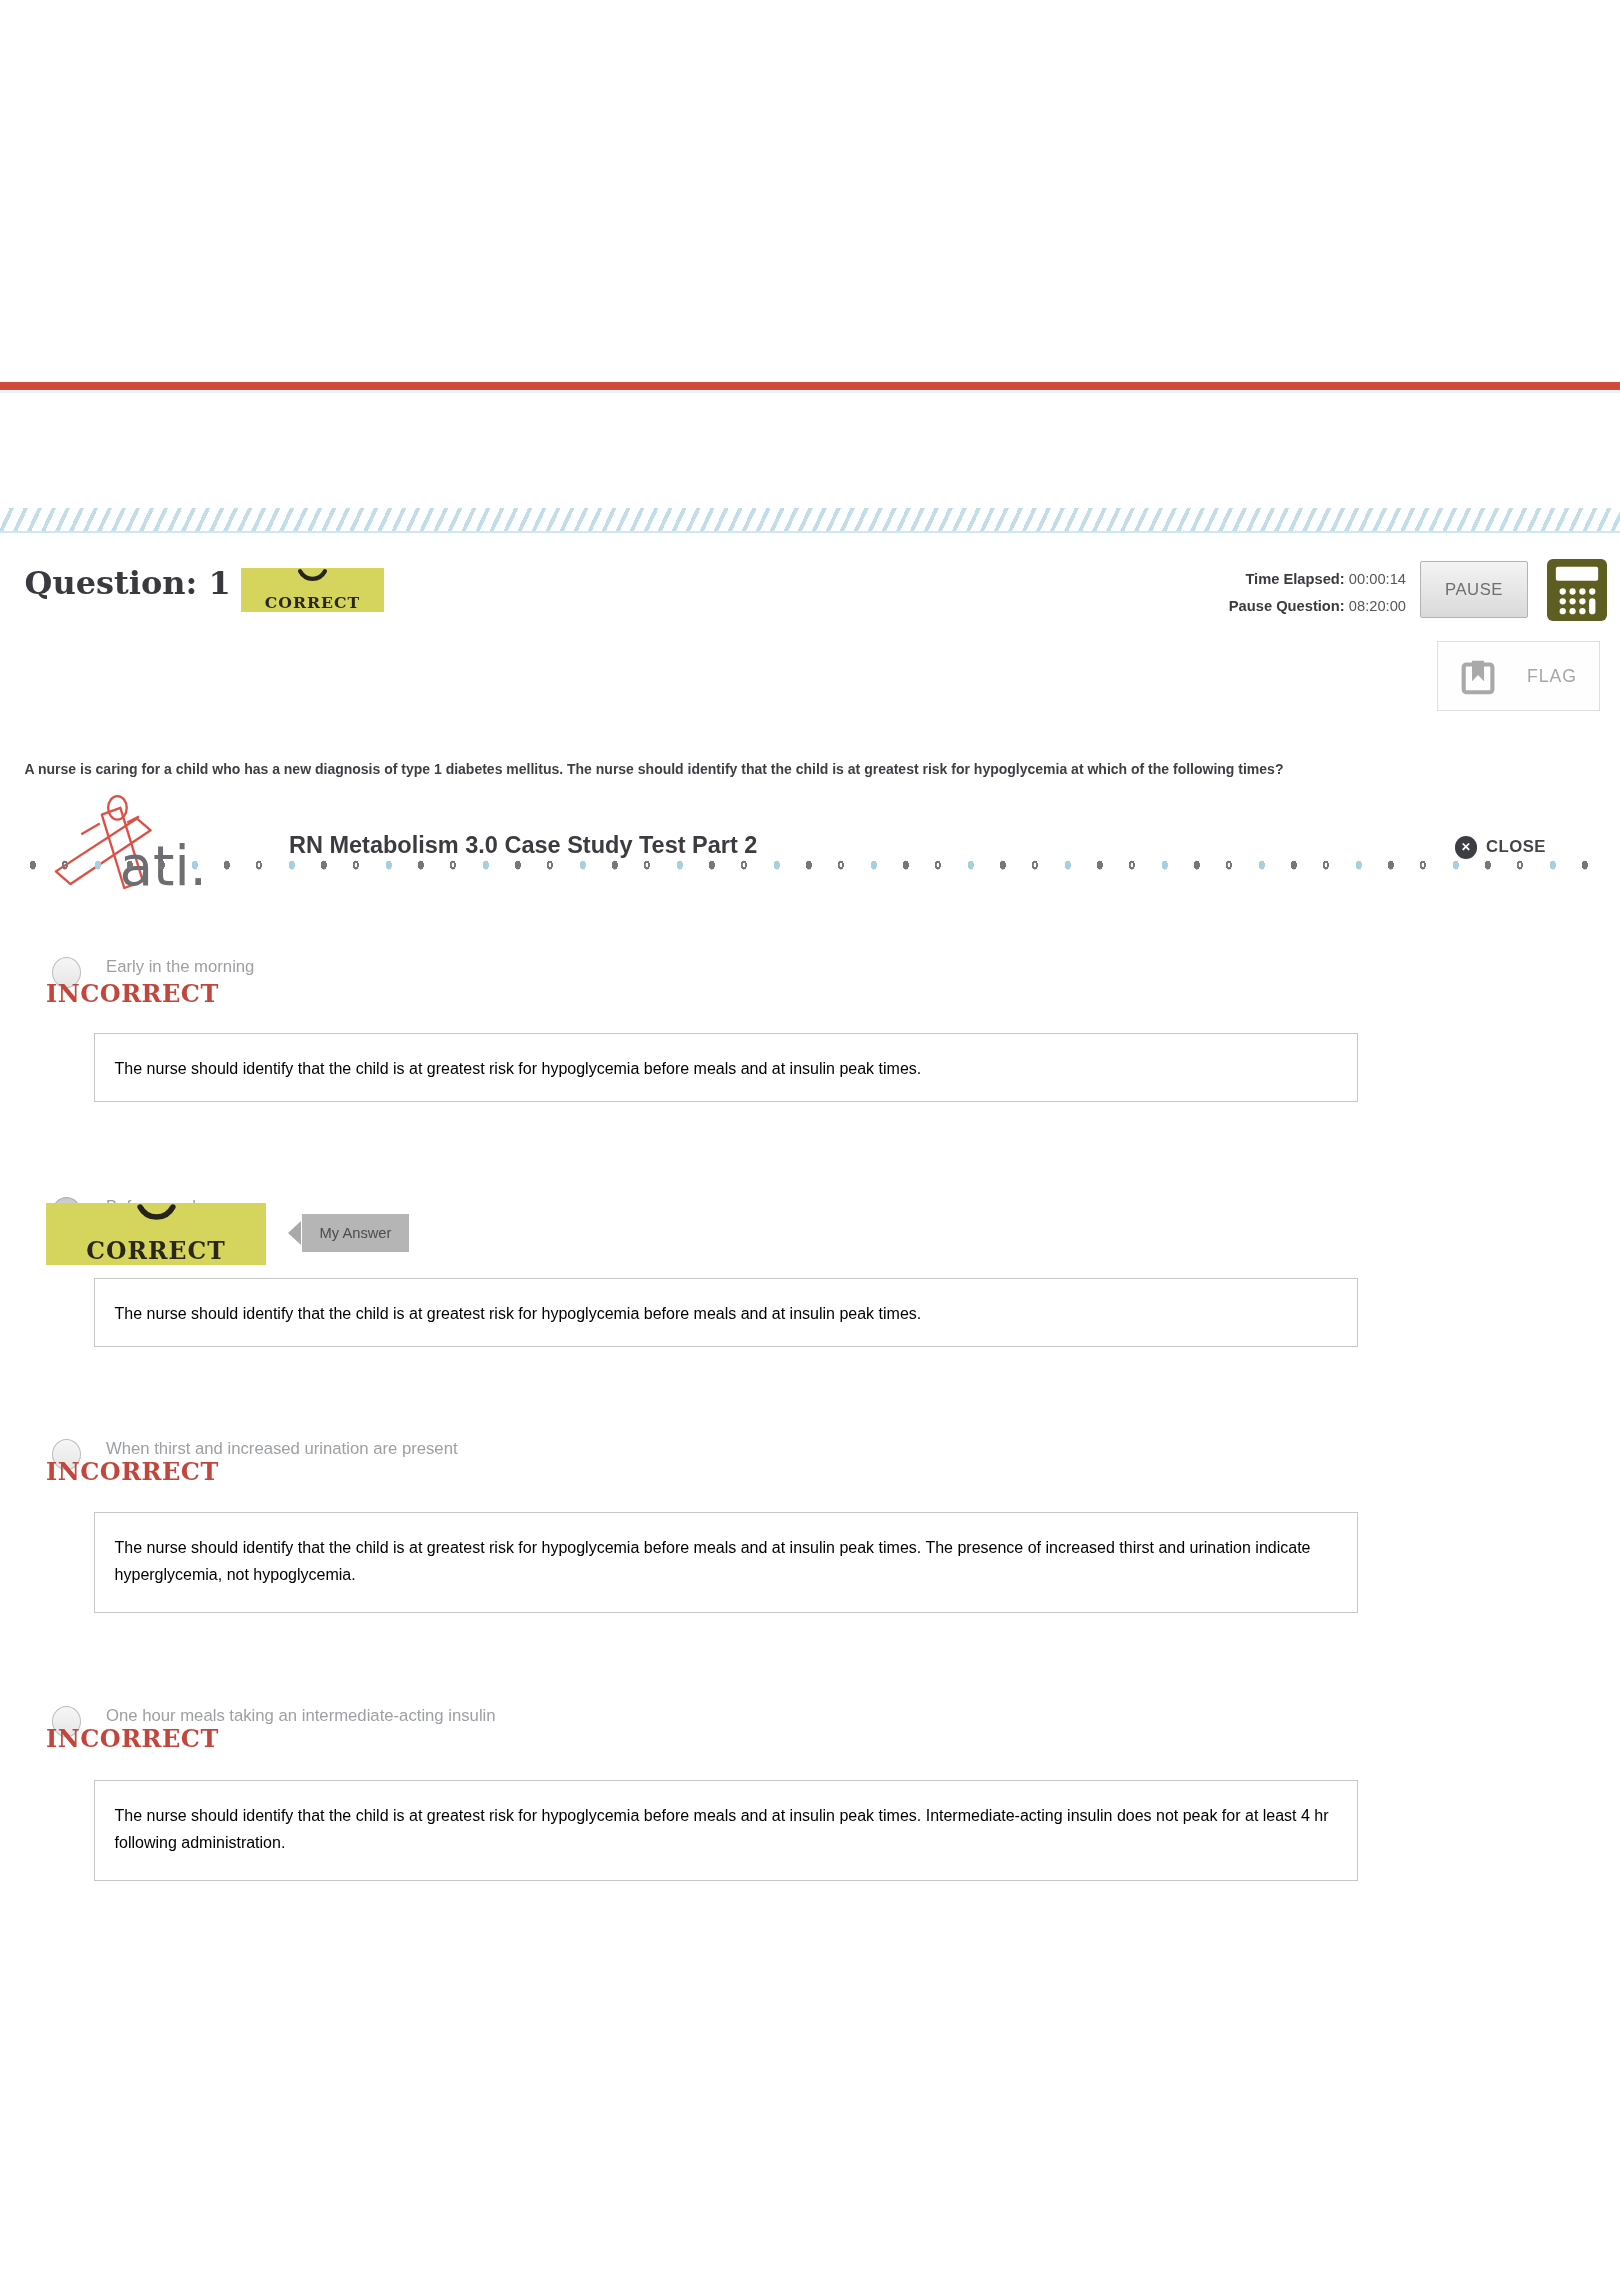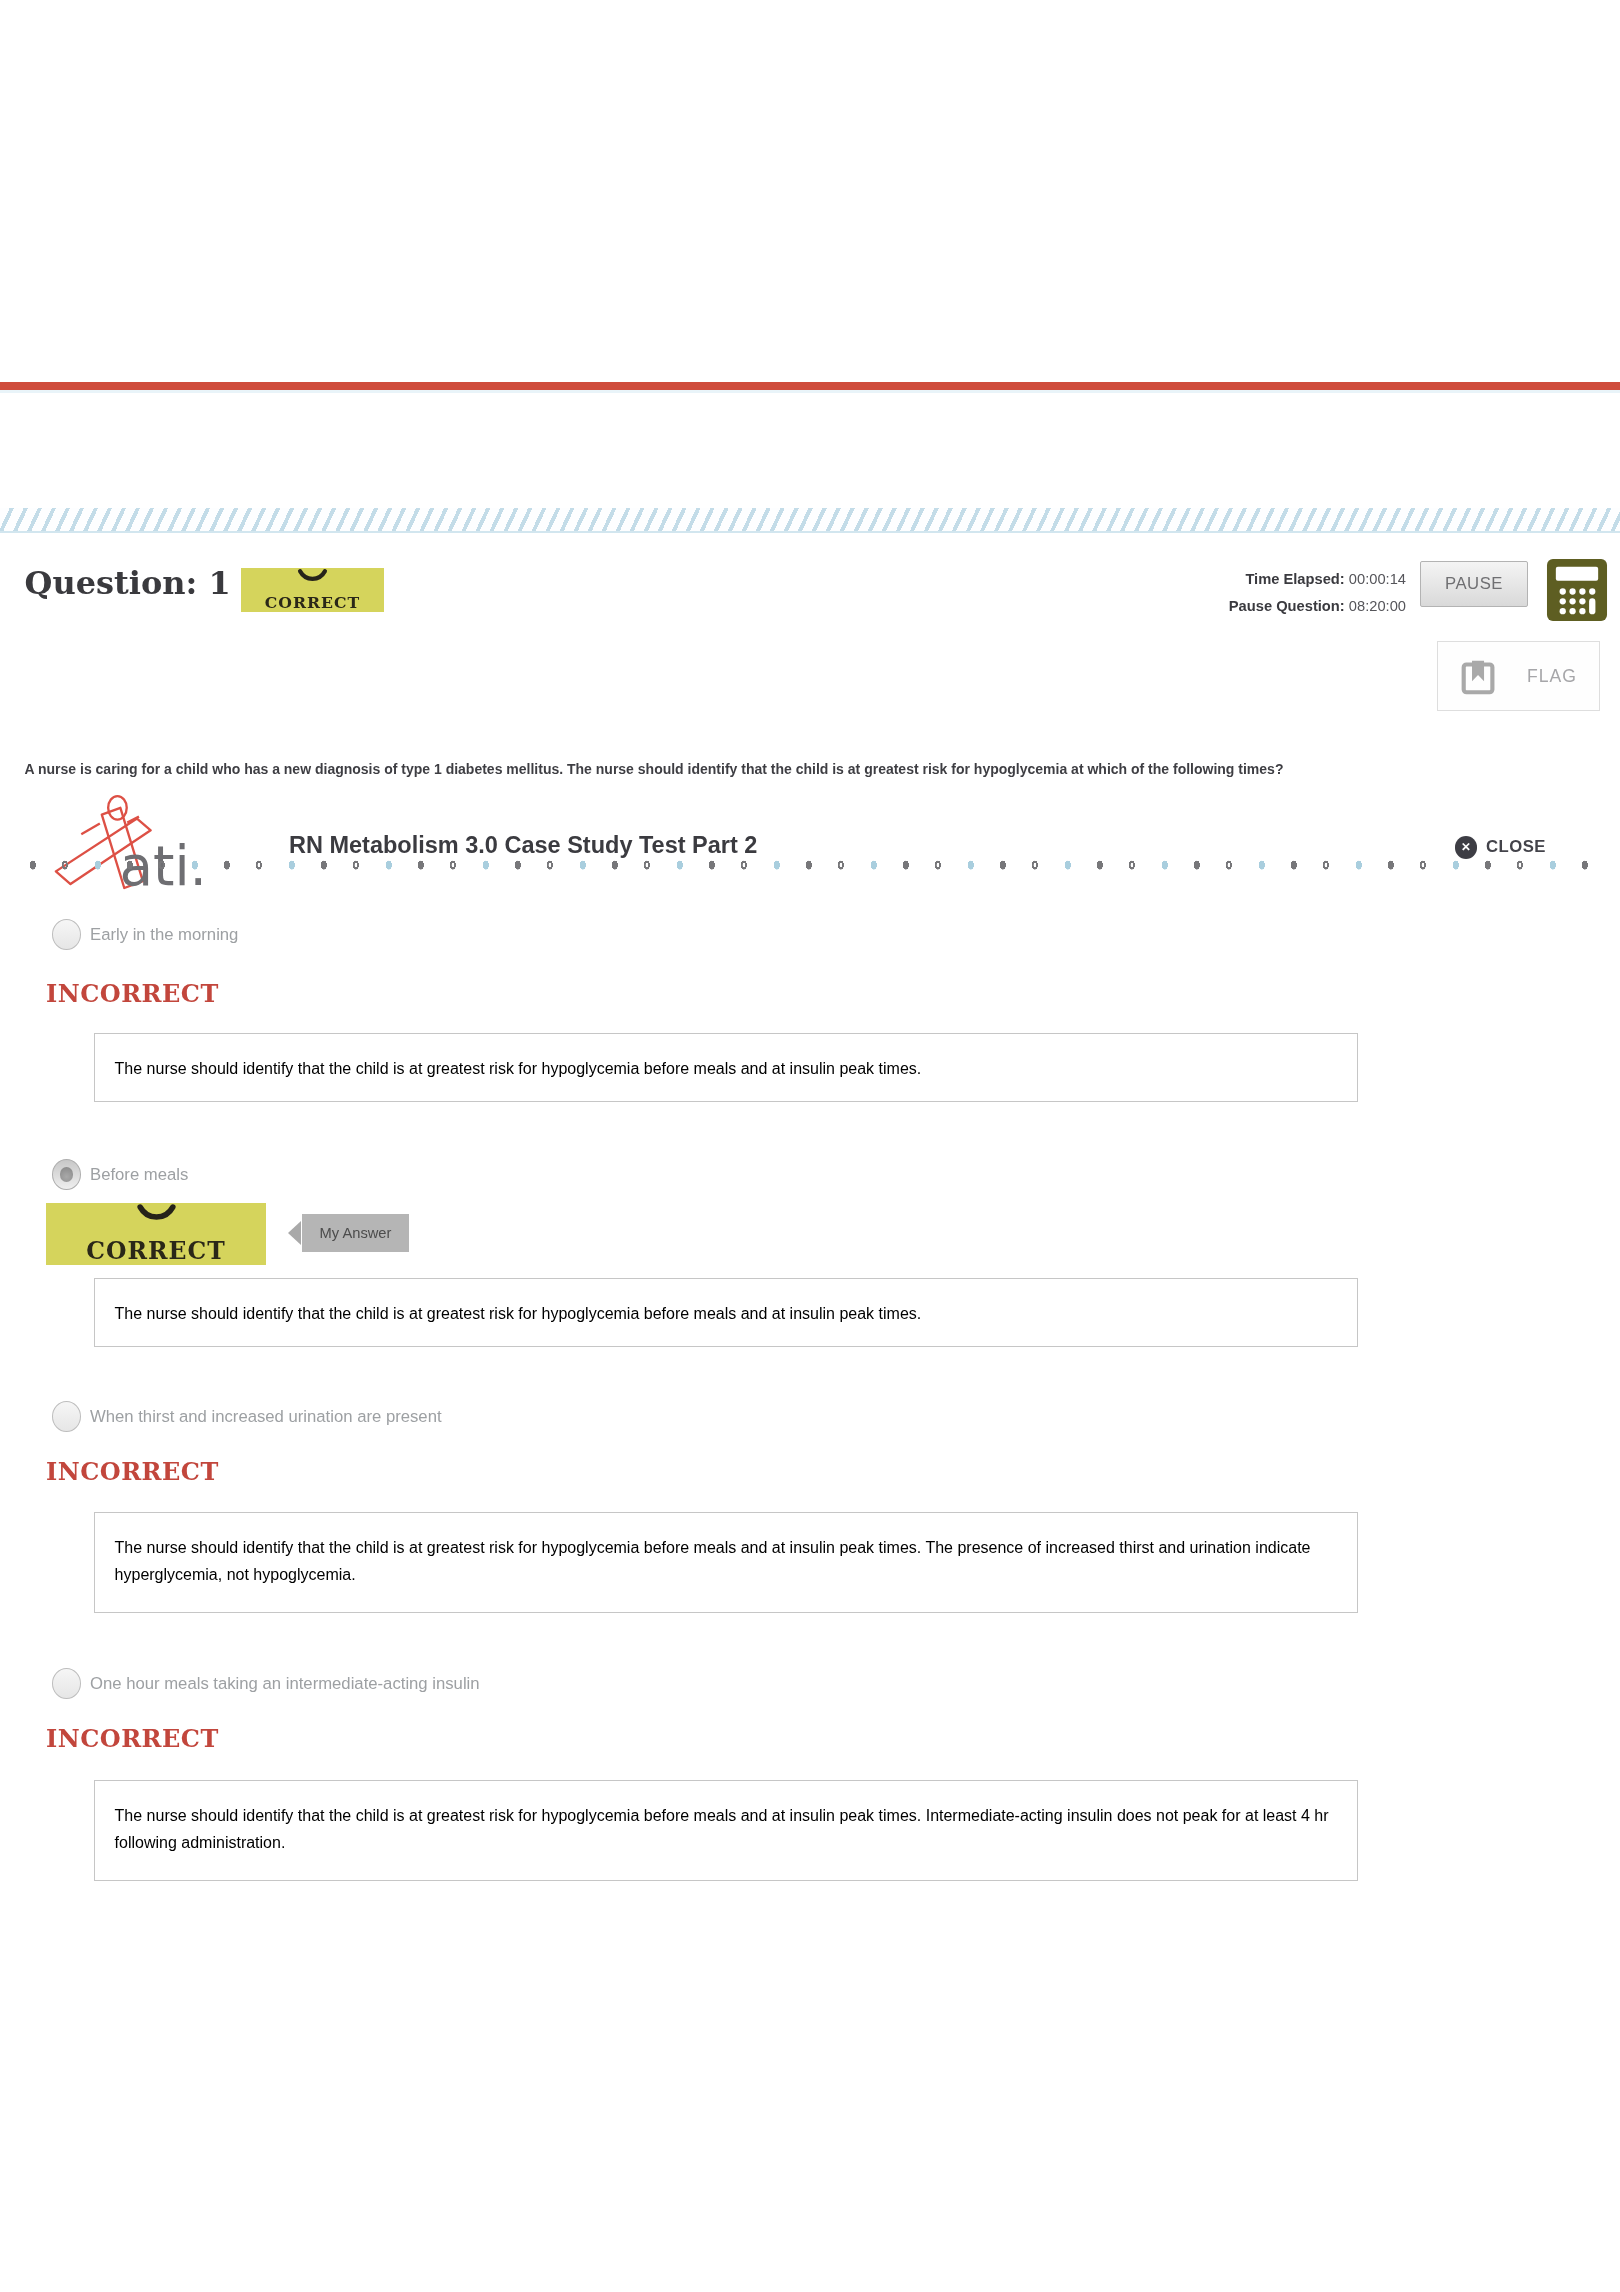--- a/index.html
+++ b/index.html
@@ -25,21 +25,21 @@
 
   
   .question-label { position:absolute; left:24.5px; top:564px; font-family:"DejaVu Serif", serif;
       font-size:32px; font-weight:700; color:#3a3a3e; }
   .badge { background:#d5d45c; display:flex; align-items:center; justify-content:center;flex-direction:column; }
   .badge-small { position:absolute; left:241px; top:568px; width:143px; height:44px; gap:10.8px; }
   .badge-text-sm { font-family:"DejaVu Serif", serif; font-size:15.7px; font-weight:700; letter-spacing:1px; color:#2a2718; }
   .timers { position:absolute; right:214px; top:566px; text-align:right; font-size:14.7px; line-height:1.85; color:#3d3d42; }
   .timers b { font-weight:700; color:#3a3a3f; }
   .timers .val { font-weight:400; color:#55555a; }
-  .pause-btn { position:absolute; left:1420px; top:561px; width:108px; height:46px;
+  .pause-btn { position:absolute; left:1420px; top:561px; width:108px; height:57px;
       background:linear-gradient(#f4f4f4,#d9d9d9); border:1px solid #b3b3b3; border-radius:2px;
       display:flex; align-items:center; justify-content:center; font-size:16.7px; letter-spacing:0.5px; color:#6f6f72; cursor:pointer; }
   .calc-btn { position:absolute; left:1546px; top:558px; width:62px; height:64px; cursor:pointer; }
   .flag-btn { position:absolute; left:1437px; top:641px; width:163px; height:70px; background:#fefefe;
       border:1px solid #dedede; display:flex; align-items:center; justify-content:center; gap:30px; cursor:pointer; }
   .flag-label { font-size:17.6px; letter-spacing:1px; color:#a6a6a9; }
 
   
   .question-text { position:absolute; left:24.5px; top:755px; width:1539px; font-size:14px; font-weight:700;
       color:#3e3e43; line-height:2.1; }
@@ -48,21 +48,21 @@
   .dot-divider { position:absolute; left:27.4px; top:859px; width:1568px; height:12.7px;
       background-image:
         radial-gradient(3.1px 4.5px at 5.9px 5.9px, #77777a 95%, transparent 100%),
         radial-gradient(3.1px 4.5px at 5.9px 5.9px, transparent 40%, #77777a 48% 95%, transparent 100%),
         radial-gradient(3.1px 4.5px at 5.9px 5.9px, #a9cede 95%, transparent 100%);
       background-size:97px 12.7px, 97px 12.7px, 97px 12.7px;
       background-position:0 0, 32px 0, 65px 0;
       background-repeat:repeat-x; }
 
   
-  .option-row { position:absolute; left:52px; display:flex; align-items:center; gap:9px; }
+  .option-row { position:absolute; left:52px; display:flex; gap:25px;margin-top:38px; }
   .radio { width:29px; height:31px; border-radius:50%; border:1.5px solid #bdbdbd;
       background:linear-gradient(#f6f6f6,#e6e6e6); flex:0 0 auto; cursor:pointer;
       display:flex; align-items:center; justify-content:center; }
   .radio.selected { background:linear-gradient(#c7c7c7,#efefef); border-color:#aeaeae; }
   .radio-dot { width:13.7px; height:14.7px; border-radius:50%; background:radial-gradient(circle at 50% 65%, #a9a9a9, #868686); }
   .option-label { font-size:16.7px; color:#9da0a3; cursor:pointer; }
 
   .result-heading { position:absolute; left:46px; font-family:"DejaVu Serif", serif; font-size:24px;
       font-weight:700; letter-spacing:0.5px; color:#c2463c; }
 

